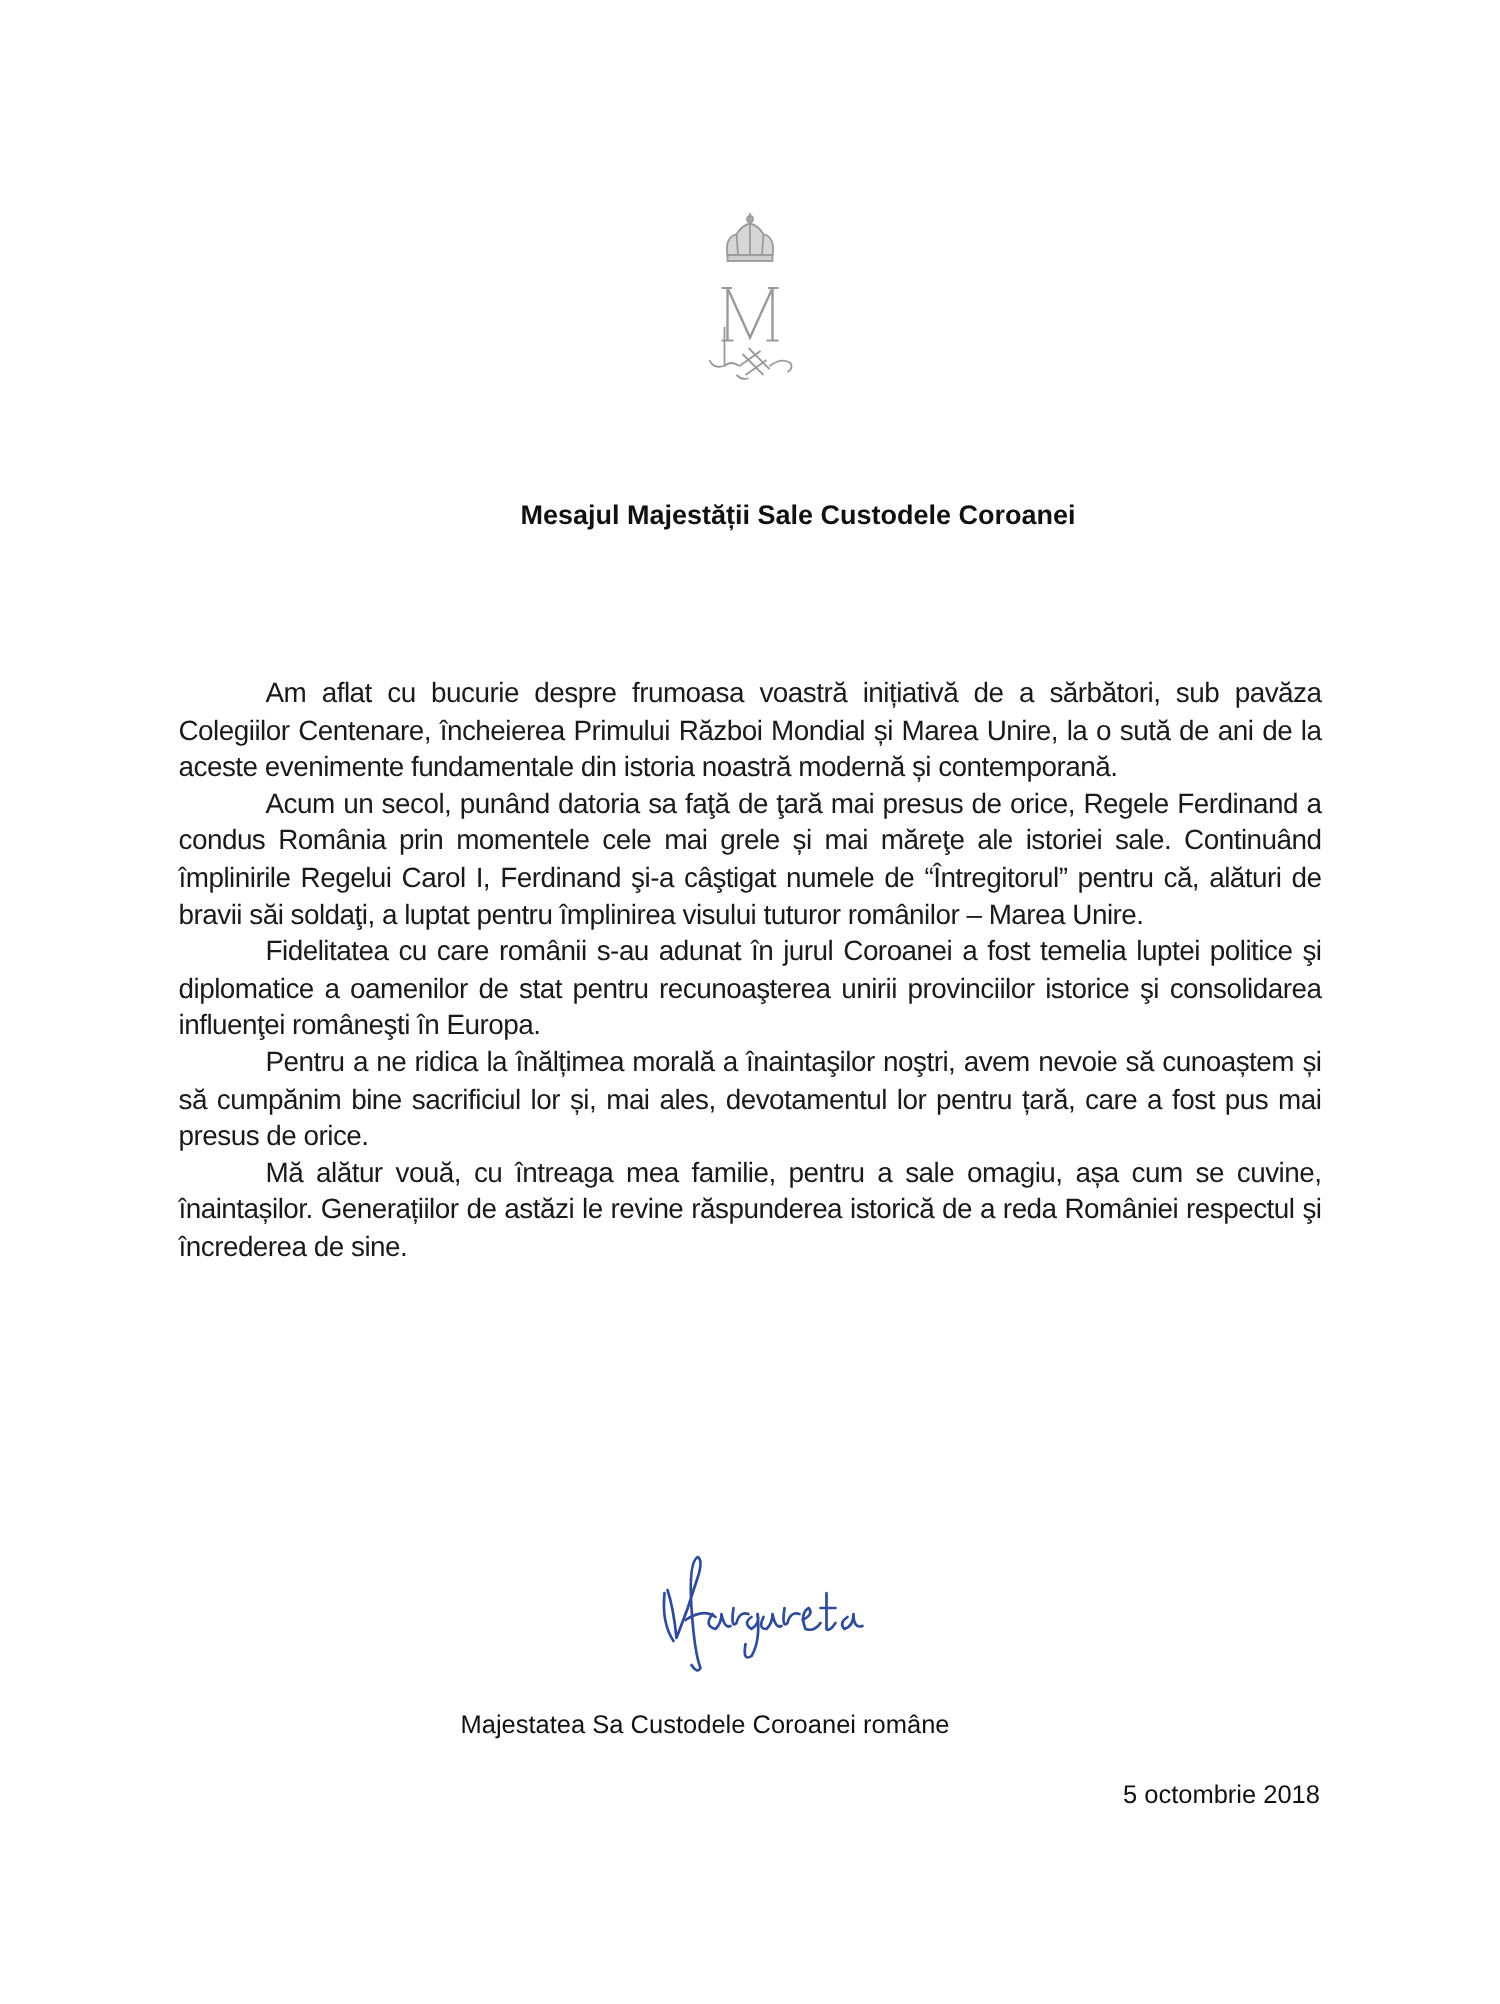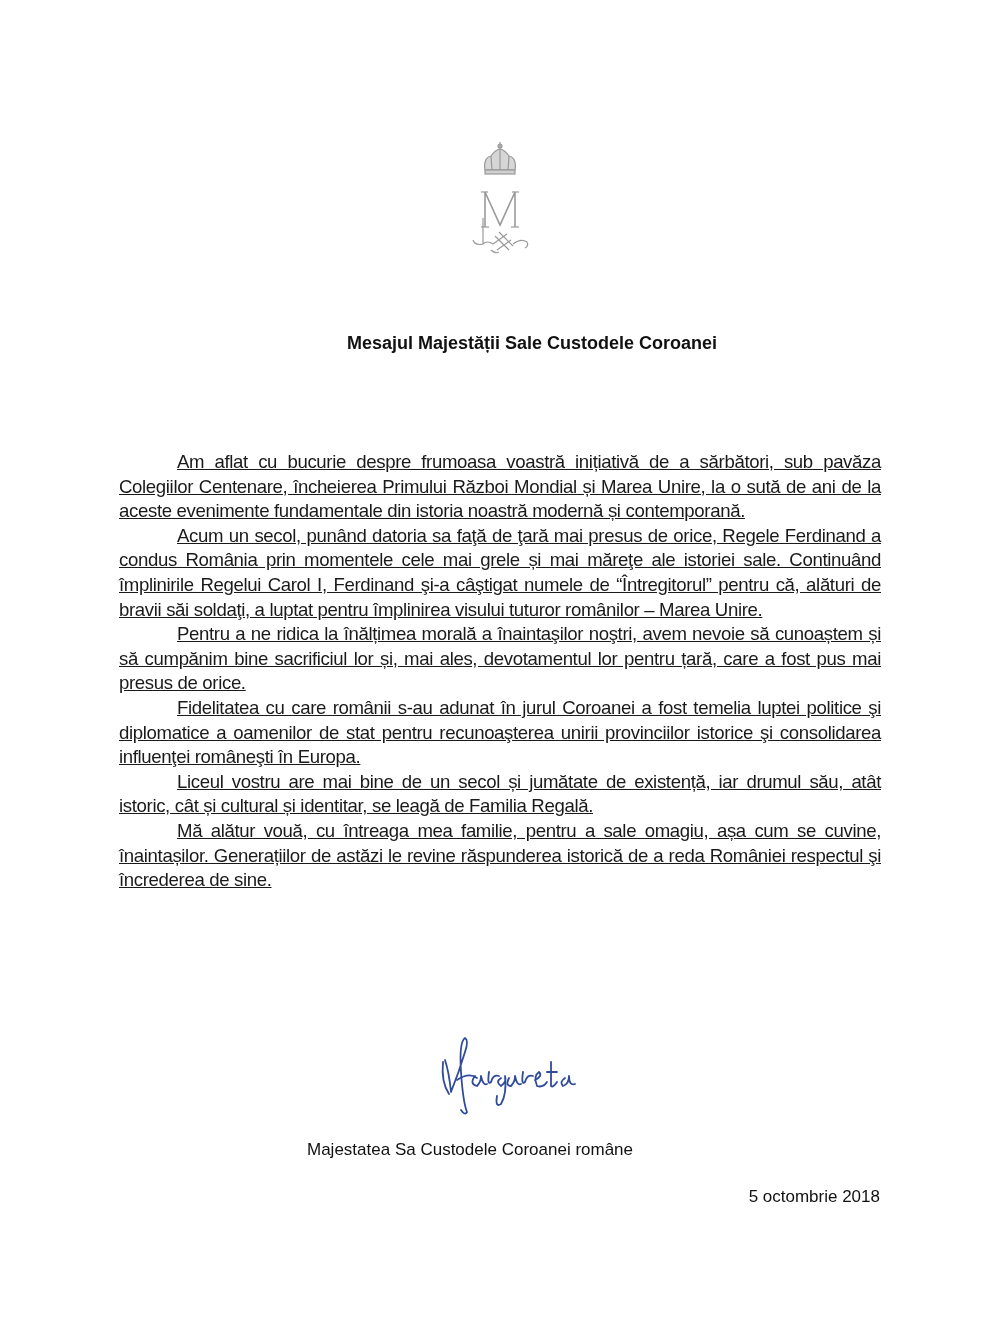--- a/index.html
+++ b/index.html
@@ -1,20 +1,20 @@
 <!DOCTYPE html>
 <html><head>
   <meta charset="utf-8">
   <style>
     html, body { margin: 0; padding: 0; background: #ffffff; }
     body { width: 1000px; height: 1336px; position: relative; overflow: hidden; font-family: "Liberation Sans", sans-serif; color: #1a1a1a; }
     .monogram { position: absolute; left: 465px; top: 140px; width: 70px; height: 120px; }
     .title { position: absolute; left: 0; top: 331px; width: 1000px; text-align: center; font-weight: bold; font-size: 18px; line-height: 24px; color: #111; margin-left: 32px; }
     .body-text { position: absolute; left: 119px; top: 450px; width: 762px; font-family: "Liberation Sans", sans-serif; font-size: 18.6px; line-height: 24.6px; color: #1a1a1a; letter-spacing: -0.35px; }
-    .body-text p { margin: 0; text-align: justify; text-indent: 58px; text-decoration: underline; }
+    .body-text p { margin: 0; text-align: justify; text-indent: 58px; }
     .signature { position: absolute; left: 435px; top: 1032px; width: 150px; height: 90px; }
     .signer { position: absolute; left: 307px; top: 1140px; font-size: 17px; color: #111; text-align: right; }
     .date { position: absolute; right: 120px; top: 1187px; font-size: 17px; color: #111; }
   </style>
 </head>
 <body>
 
 <div class="monogram">
   <svg width="70" height="120" viewBox="0 0 70 120">
     <g fill="none" stroke="#9a9a9a" stroke-width="1.2">
@@ -42,23 +42,22 @@
   </svg>
 </div>
 
 <div class="title">
   <div>Mesajul Majestății Sale Custodele Coroanei</div>
 </div>
 
 <div class="body-text">
   <p>Am aflat cu bucurie despre frumoasa voastră inițiativă de a sărbători, sub pavăza Colegiilor Centenare, încheierea Primului Război Mondial și Marea Unire, la o sută de ani de la aceste evenimente fundamentale din istoria noastră modernă și contemporană.</p>
   <p>Acum un secol, punând datoria sa faţă de ţară mai presus de orice, Regele Ferdinand a condus România prin momentele cele mai grele și mai măreţe ale istoriei sale. Continuând împlinirile Regelui Carol I, Ferdinand şi-a câştigat numele de “Întregitorul” pentru că, alături de bravii săi soldaţi, a luptat pentru împlinirea visului tuturor românilor – Marea Unire.</p>
+  <p>Fidelitatea cu care românii s-au adunat în jurul Coroanei a fost temelia luptei politice şi diplomatice a oamenilor de stat pentru recunoaşterea unirii provinciilor istorice şi consolidarea influenţei româneşti în Europa.</p>
   <p>Pentru a ne ridica la înălțimea morală a înaintaşilor noştri, avem nevoie să cunoaștem și să cumpănim bine sacrificiul lor și, mai ales, devotamentul lor pentru țară, care a fost pus mai presus de orice.</p>
-  <p>Fidelitatea cu care românii s-au adunat în jurul Coroanei a fost temelia luptei politice şi diplomatice a oamenilor de stat pentru recunoaşterea unirii provinciilor istorice şi consolidarea influenţei româneşti în Europa.</p>
-  <p>Liceul vostru are mai bine de un secol și jumătate de existență, iar drumul său, atât istoric, cât și cultural și identitar, se leagă de Familia Regală.</p>
   <p>Mă alătur vouă, cu întreaga mea familie, pentru a sale omagiu, așa cum se cuvine, înaintașilor. Generațiilor de astăzi le revine răspunderea istorică de a reda României respectul şi încrederea de sine.</p>
 </div>
 
 <div class="signature">
   <svg width="150" height="90" viewBox="0 0 150 90">
     <g fill="none" stroke="#2f4b9a" stroke-width="1.8" stroke-linecap="round" stroke-linejoin="round">
       <path d="M8 30 Q6 50 14 62 M10 28 Q14 40 16 60 Q24 40 30 20 Q34 8 30 6 Q24 10 26 40 Q28 70 32 80 Q30 84 26 78"></path>
       <path d="M22 48 Q34 40 42 46"></path>
       <path d="M40 44 Q34 52 42 54 Q46 50 46 44 Q48 54 52 52"></path>
       <path d="M54 40 Q52 54 56 50 Q58 42 64 44"></path>

